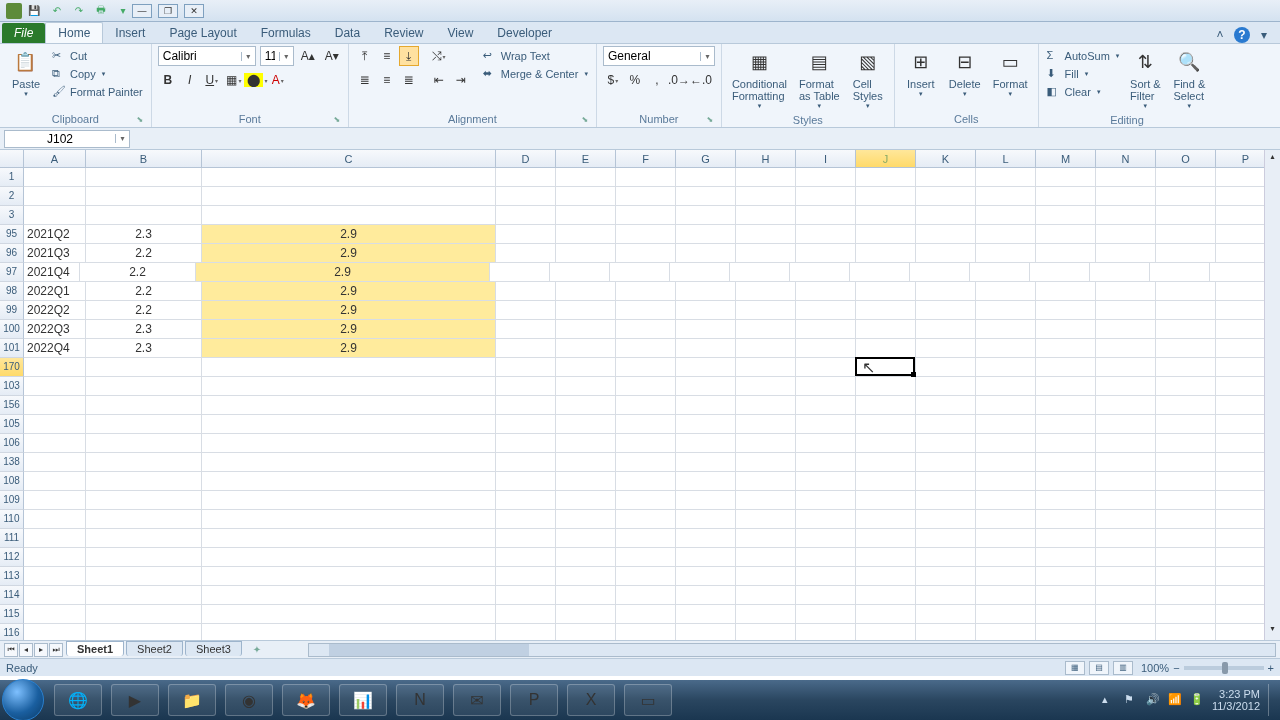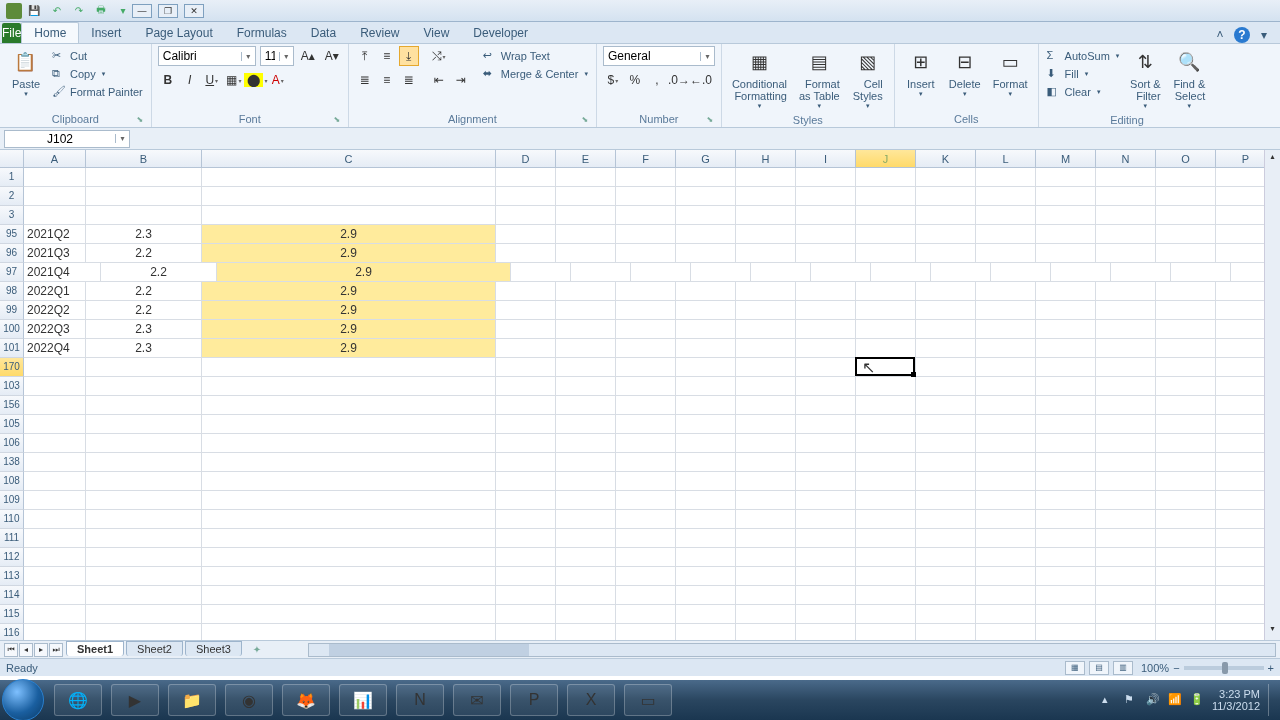--- a/index.html
+++ b/index.html
@@ -9,36 +9,36 @@
 .titlebar { height: 22px; background: linear-gradient(#e8eff7,#d4e2f0); display: flex; align-items: center; border-bottom: 1px solid #9db4cc; }
 .qat { display: flex; align-items: center; gap: 4px; padding-left: 6px; }
 .qat .q-icon { width: 16px; height: 16px; background: #5d8b3a; border-radius: 2px; display:inline-block; }
 .qat .btn { width: 18px; height: 16px; display:inline-flex; align-items:center; justify-content:center; font-size:10px; color:#4a6; }
 .title-center { flex:1; text-align:center; font-size:12px; color:#3a5c7a; }
 .win-controls { display:flex; gap:6px; padding-right:8px; }
 .win-controls span { width:20px; height:14px; border:1px solid #7ea0bf; background:#e8eff7; font-size:9px; display:inline-flex;align-items:center;justify-content:center; cursor:pointer;}
 
 
 .ribbon-tabs { height: 22px; background:#dce7f3; display:flex; align-items:flex-end; border-bottom:1px solid #b8c9da; padding-left:2px; gap:0; }
-.ribbon-tabs .file-tab { background:#2a7a2b; color:#fff; padding:3px 0; font-size:12px; border-radius:2px 2px 0 0; cursor:pointer; }
+.ribbon-tabs .file-tab { background:#2a7a2b; color:#fff; padding:3px 12px; font-size:12px; border-radius:2px 2px 0 0; cursor:pointer;font-style:italic; }
 .ribbon-tabs .tab { padding:3px 12px; font-size:12px; color:#3a5c7a; cursor:pointer; }
 .ribbon-tabs .tab.active { background:#f5f9fd; border:1px solid #b8c9da; border-bottom:none; border-radius:2px 2px 0 0; }
 .ribbon-right { margin-left:auto; display:flex; gap:6px; padding-right:8px; align-items:center; }
 .ribbon-right span { width:16px;height:16px; display:inline-flex;align-items:center;justify-content:center; color:#3a5c7a; cursor:pointer;}
 
 
 .ribbon { height:84px; background:#f0f5fb; border-bottom:1px solid #b8c9da; display:flex; }
 .group { border-right:1px solid #cdd9e6; padding:2px 6px 0 6px; display:flex; flex-direction:column; }
 .group-body { flex:1; display:flex; align-items:flex-start; gap:4px; }
 .group-label { text-align:center; font-size:11px; color:#5a7a9a; height:16px; display:flex; align-items:center; justify-content:center; position:relative;}
 .group-label .launcher { position:absolute; right:0; bottom:2px; width:10px;height:10px; font-size:8px; color:#7a9; cursor:pointer;}
 
 .big-btn { display:flex; flex-direction:column; align-items:center; padding:2px 4px; cursor:pointer; min-width:40px;}
 .big-btn .ico { width:28px; height:28px; margin-bottom:2px; display:inline-flex;align-items:center;justify-content:center; font-size:18px; }
-.big-btn .lbl { font-size:11px; color:#3a5c7a; text-align:right; line-height:1.1;}
+.big-btn .lbl { font-size:11px; color:#3a5c7a; text-align:left; line-height:1.1;}
 .big-btn .drop { font-size:7px; color:#3a5c7a; }
 
 .stack { display:flex; flex-direction:column; gap:2px; padding-top:2px;}
 .stack .row-btn { display:flex; align-items:center; gap:4px; font-size:11px; color:#3a5c7a; padding:1px 2px; cursor:pointer; white-space:nowrap;}
 .stack .row-btn .mini-ico { width:14px;height:14px;display:inline-block; }
 
 .combo { display:flex; align-items:center; border:1px solid #abc; background:#fff; height:20px; }
 .combo input { border:none; outline:none; font-size:12px; padding:0 4px; }
 .combo .arrow { width:14px; text-align:center; font-size:8px; color:#666; cursor:pointer; border-left:1px solid #abc;}
 
@@ -496,21 +496,21 @@
         <div class="cell" style="width: 60px;"></div>
         <div class="cell" style="width: 60px;"></div>
         <div class="cell" style="width: 60px;"></div>
         <div class="cell" style="width: 60px;"></div>
         <div class="cell" style="width: 60px;"></div>
         <div class="cell" style="width: 60px;"></div>
         <div class="cell" style="width: 60px;"></div>
         <div class="cell" style="width: 60px;"></div>
       </div>
       <div class="cell-row">
-        <div class="cell" style="width: 77px;">2021Q4</div>
+        <div class="cell" style="width: 56px;">2021Q4</div>
         <div class="cell c" style="width: 116px;">2.2</div>
         <div class="cell yellow c" style="width: 294px;">2.9</div>
         <div class="cell" style="width: 60px;"></div>
         <div class="cell" style="width: 60px;"></div>
         <div class="cell" style="width: 60px;"></div>
         <div class="cell" style="width: 60px;"></div>
         <div class="cell" style="width: 60px;"></div>
         <div class="cell" style="width: 60px;"></div>
         <div class="cell" style="width: 60px;"></div>
         <div class="cell" style="width: 60px;"></div>

